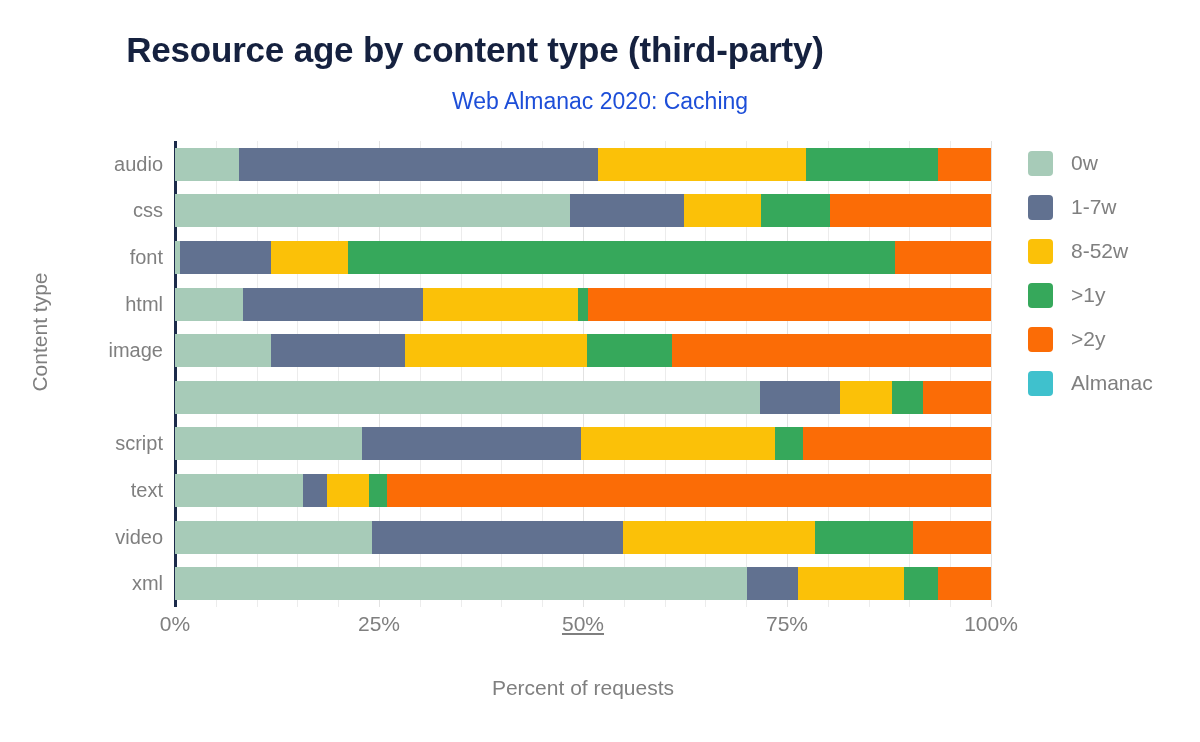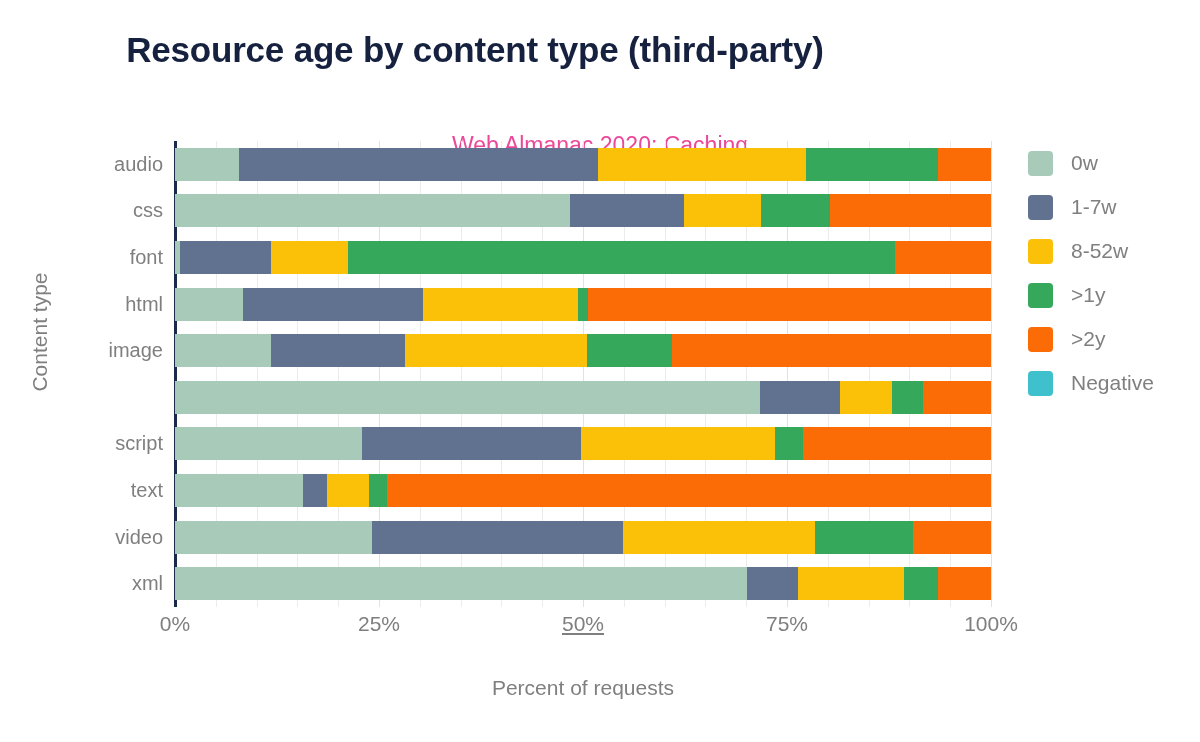--- a/index.html
+++ b/index.html
@@ -30,23 +30,22 @@
     color: #15213f;
     letter-spacing: -0.2px;
   }
   .chart-subtitle {
     position: absolute;
     top: 88px;
     left: 0;
     width: 1200px;
     text-align: center;
     font-size: 23px;
-    color: #ec4899;
+    color: #1d4ed8;
     font-weight: normal;
-    margin-top: 44px;
   }
 
   
   .plot-area {
     position: absolute;
     left: 175px;
     top: 141px;
     width: 816px;
     height: 466px;
   }
@@ -318,17 +317,17 @@
       <div class="legend-item">
         <span class="legend-swatch" style="background: rgb(54, 168, 91);"></span>
         <span class="legend-label">&gt;1y</span>
       </div>
       <div class="legend-item">
         <span class="legend-swatch" style="background: rgb(251, 108, 6);"></span>
         <span class="legend-label">&gt;2y</span>
       </div>
       <div class="legend-item">
         <span class="legend-swatch" style="background: rgb(63, 193, 205);"></span>
-        <span class="legend-label">Negative</span>
+        <span class="legend-label">Almanac</span>
       </div>
     </div>
 
 </div>
 
 </body></html>

